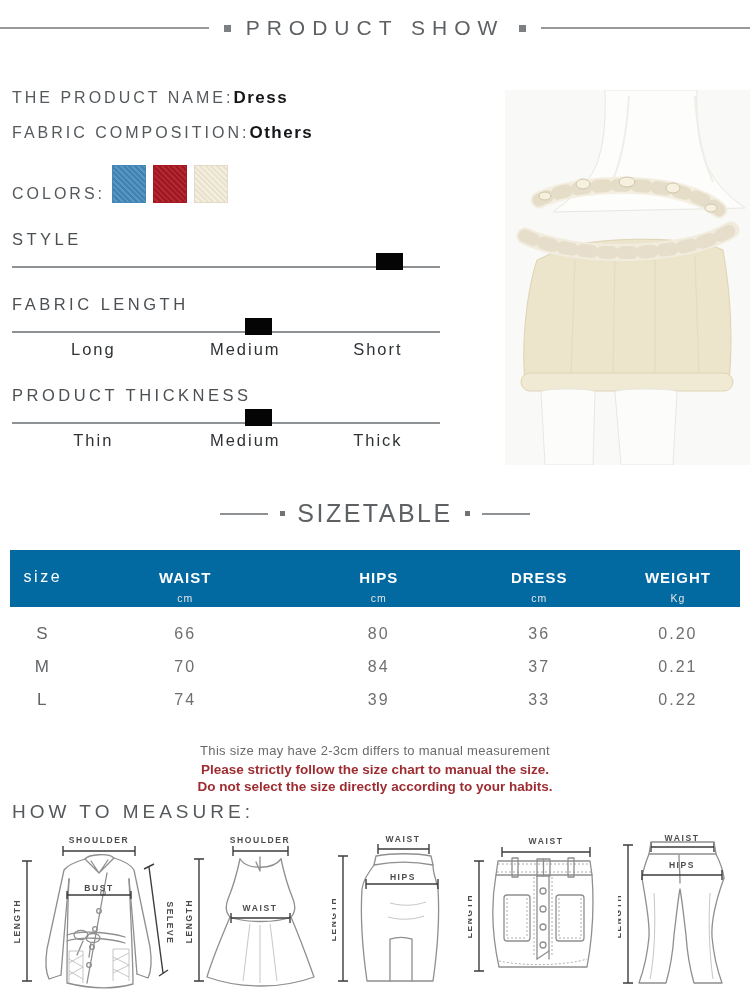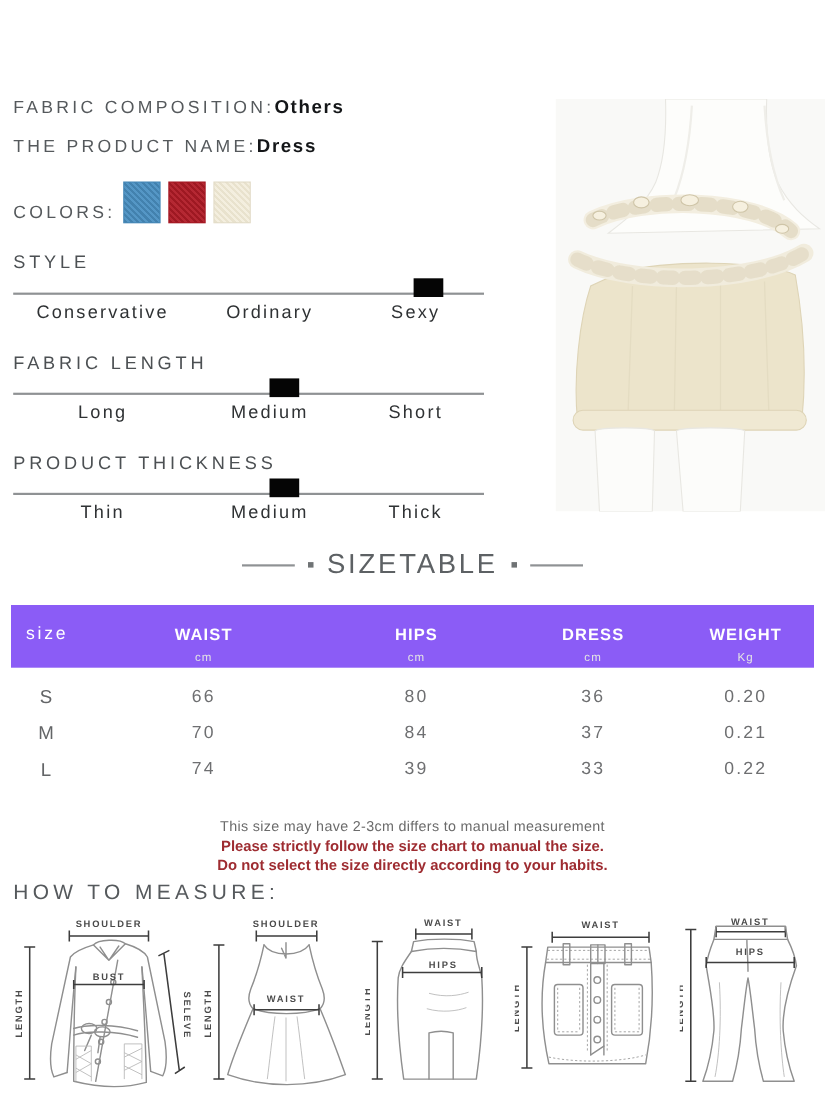--- a/index.html
+++ b/index.html
@@ -39,21 +39,21 @@
   .photo { position:absolute; left:505px; top:90px; width:245px; height:375px; }
 
   
   .st-banner { position:absolute; left:0; right:0; top:499px; display:flex; align-items:center; justify-content:center; gap:12px; }
   .st-banner .line { width:48px; height:2px; background:#8f9294; }
   .st-banner .dot { width:5px; height:5px; background:#6f7375; }
   .st-banner .title { font-size:25px; letter-spacing:2.5px; color:#5d6164; }
 
   
   .sizetable { position:absolute; left:10px; top:550px; width:730px; }
-  .t-head { background:#8b5cf6; height:57px; display:grid; grid-template-columns:9% 30% 23% 21% 17%; }
+  .t-head { background:#0369a1; height:57px; display:grid; grid-template-columns:9% 30% 23% 21% 17%; }
   .t-hcell { display:grid; grid-template-rows:30px 18px; justify-items:center; padding-top:6px; }
   .t-hlabel { align-self:end; color:#fff; font-weight:bold; font-size:15px; letter-spacing:1px; }
   .t-hlabel.size-label { font-weight:normal; font-size:16px; letter-spacing:2.5px; }
   .t-hunit { align-self:end; color:#e4e4e4; font-size:10.5px; letter-spacing:1px; }
   .t-body { padding-top:10px; }
   .t-row { display:grid; grid-template-columns:9% 30% 23% 21% 17%; height:33px; align-items:center; }
   .t-cell { text-align:center; font-size:16px; letter-spacing:2px; color:#6e6f71; }
   .t-cell.size-cell { font-size:17px; color:#636567; }
 
   
@@ -70,44 +70,46 @@
   .m-line { stroke:#3d3d3d; stroke-width:1.4; fill:none; }
   .g-line { stroke:#8f8f8f; stroke-width:1.3; fill:none; stroke-linejoin:round; stroke-linecap:round; }
   .g-thin { stroke:#b8b8b8; stroke-width:.8; fill:none; }
   .g-dash { stroke:#9a9a9a; stroke-width:.8; fill:none; stroke-dasharray:2 2; }
 </style>
 </head>
 <body>
 
 <div id="app">
 
+  <div class="banner">
+    <div class="line"></div>
+    <div class="dot"></div>
+    <div class="title">PRODUCT SHOW</div>
+    <div class="dot"></div>
+    <div class="line"></div>
+  </div>
 
   <div class="info">
     <div class="info-row">
+      <span class="info-label">THE PRODUCT NAME:</span><span class="info-value">Dress</span>
+    </div>
+    <div class="info-row">
       <span class="info-label">FABRIC COMPOSITION:</span><span class="info-value">Others</span>
-    </div>
-    <div class="info-row">
-      <span class="info-label">THE PRODUCT NAME:</span><span class="info-value">Dress</span>
     </div>
     <div class="colors-row">
       <span class="info-label">COLORS:</span>
       <span class="swatch" style="background: rgb(74, 144, 194);"></span>
       <span class="swatch" style="background: rgb(176, 27, 38);"></span>
       <span class="swatch cream" style="background: rgb(240, 233, 212);"></span>
     </div>
 
     <div class="attr-block">
       <div class="attr-title">STYLE</div>
       <div class="attr-line">
         <div class="attr-marker marker-right"></div>
-      </div>
-      <div class="attr-options">
-        <span class="attr-option">Conservative</span>
-        <span class="attr-option">Ordinary</span>
-        <span class="attr-option">Sexy</span>
       </div>
     </div>
 
     <div class="attr-block">
       <div class="attr-title">FABRIC LENGTH</div>
       <div class="attr-line">
         <div class="attr-marker marker-mid"></div>
       </div>
       <div class="attr-options">
         <span class="attr-option">Long</span>

